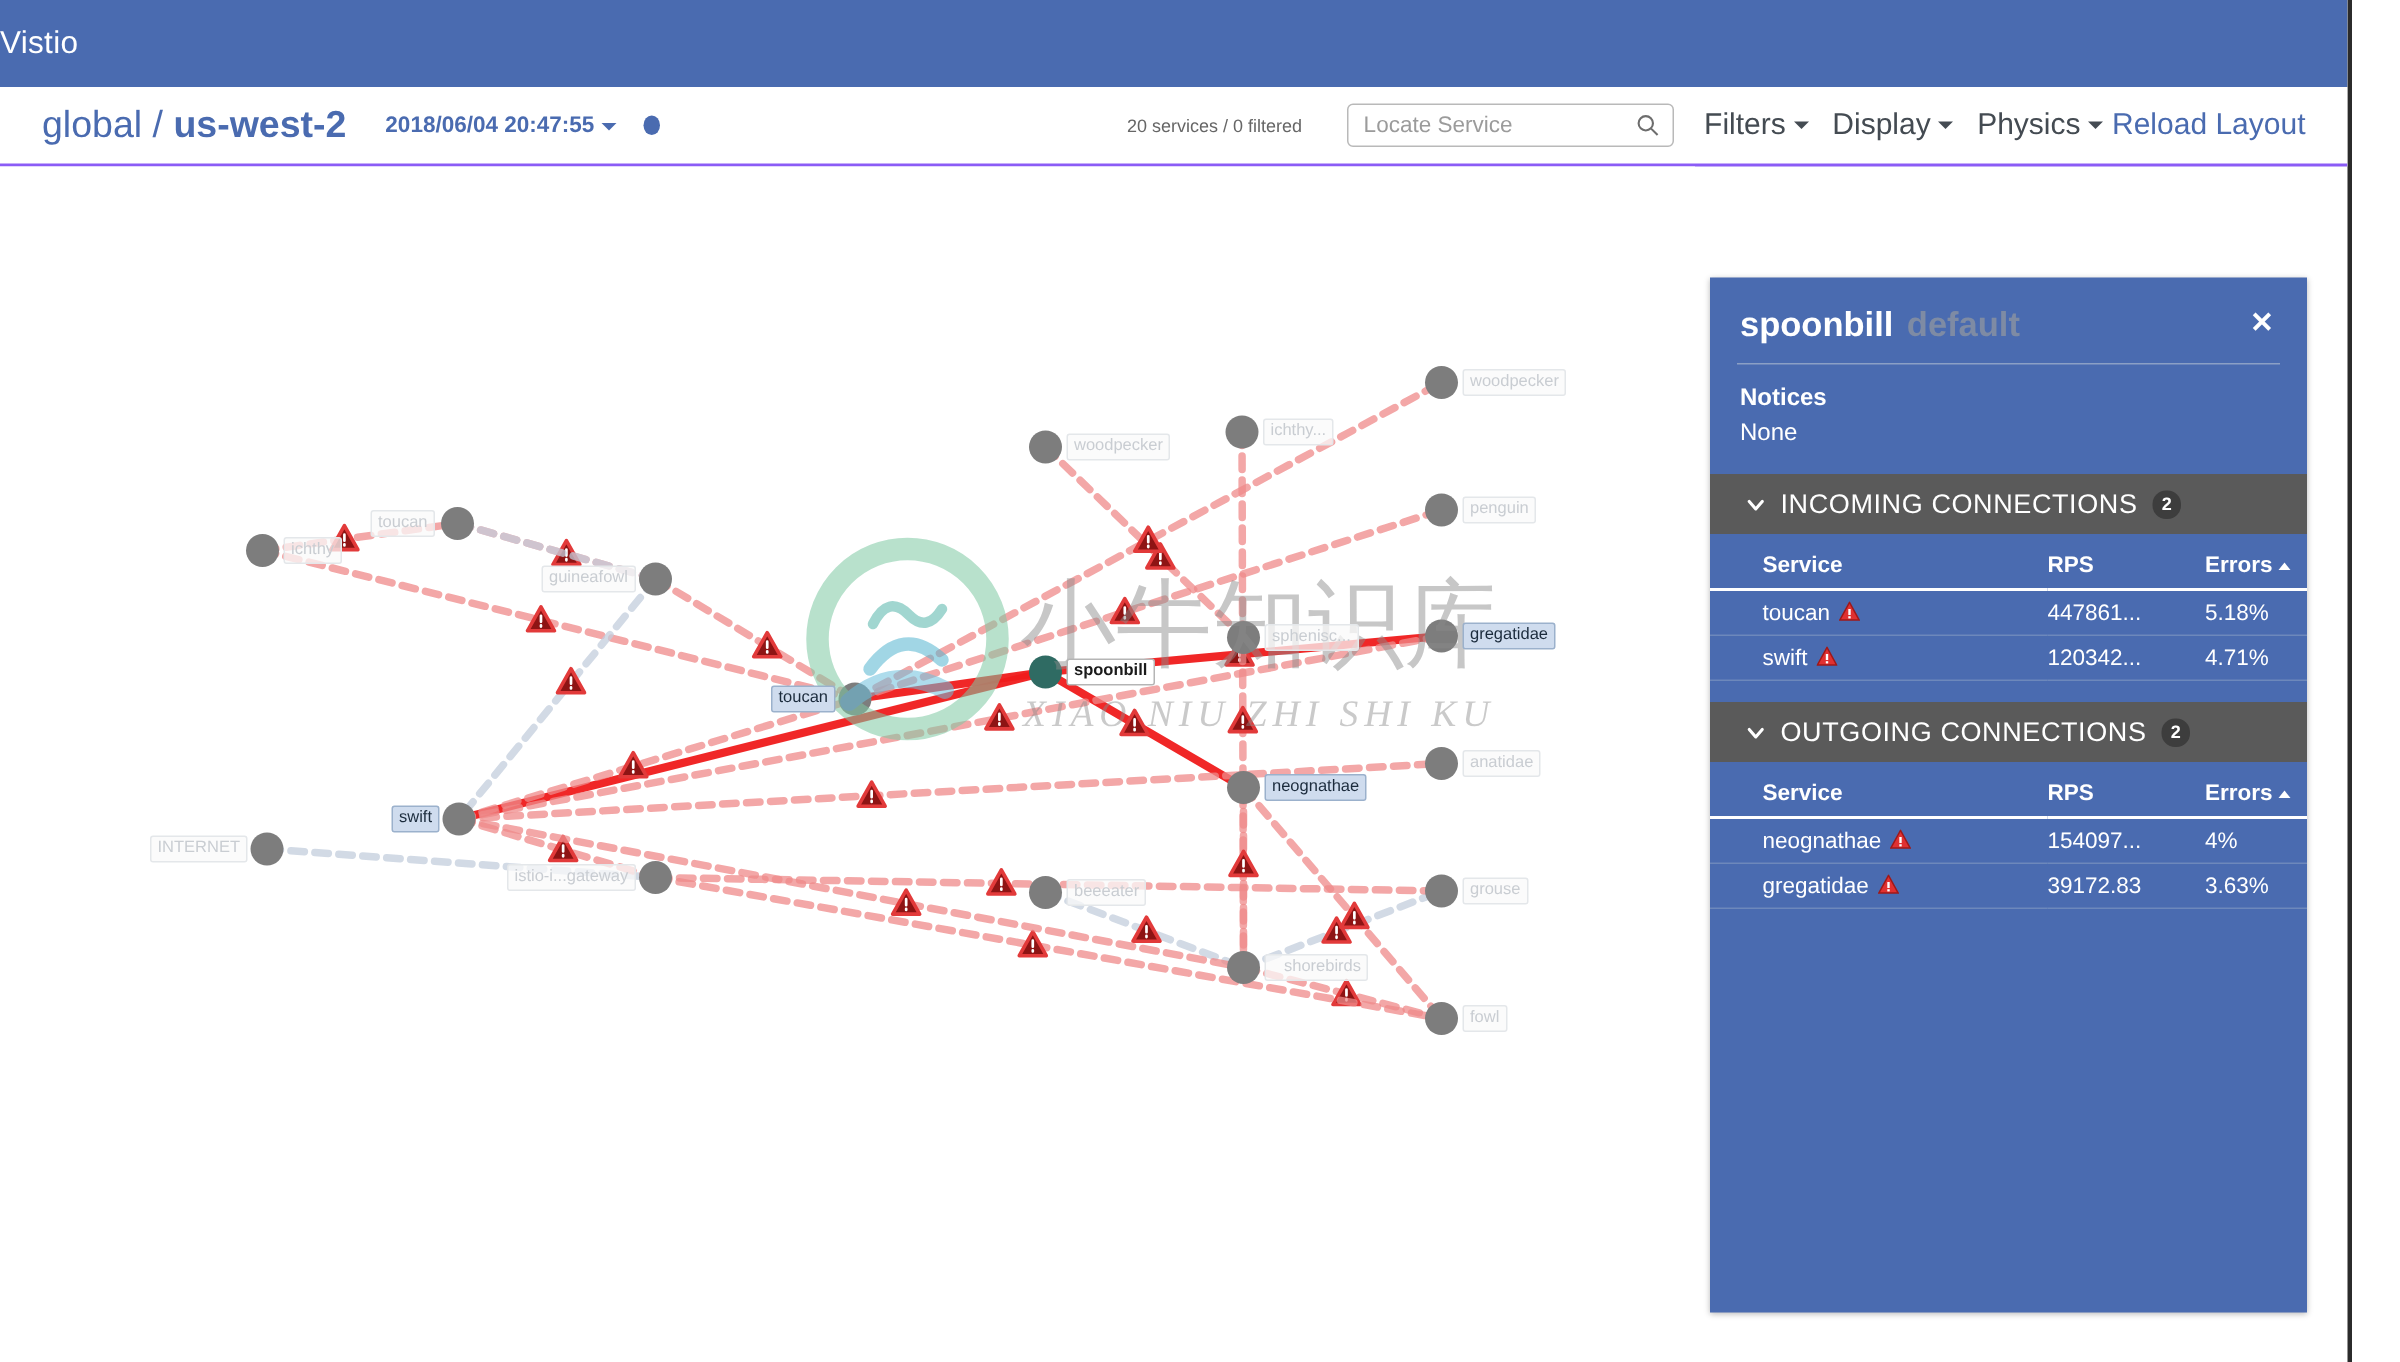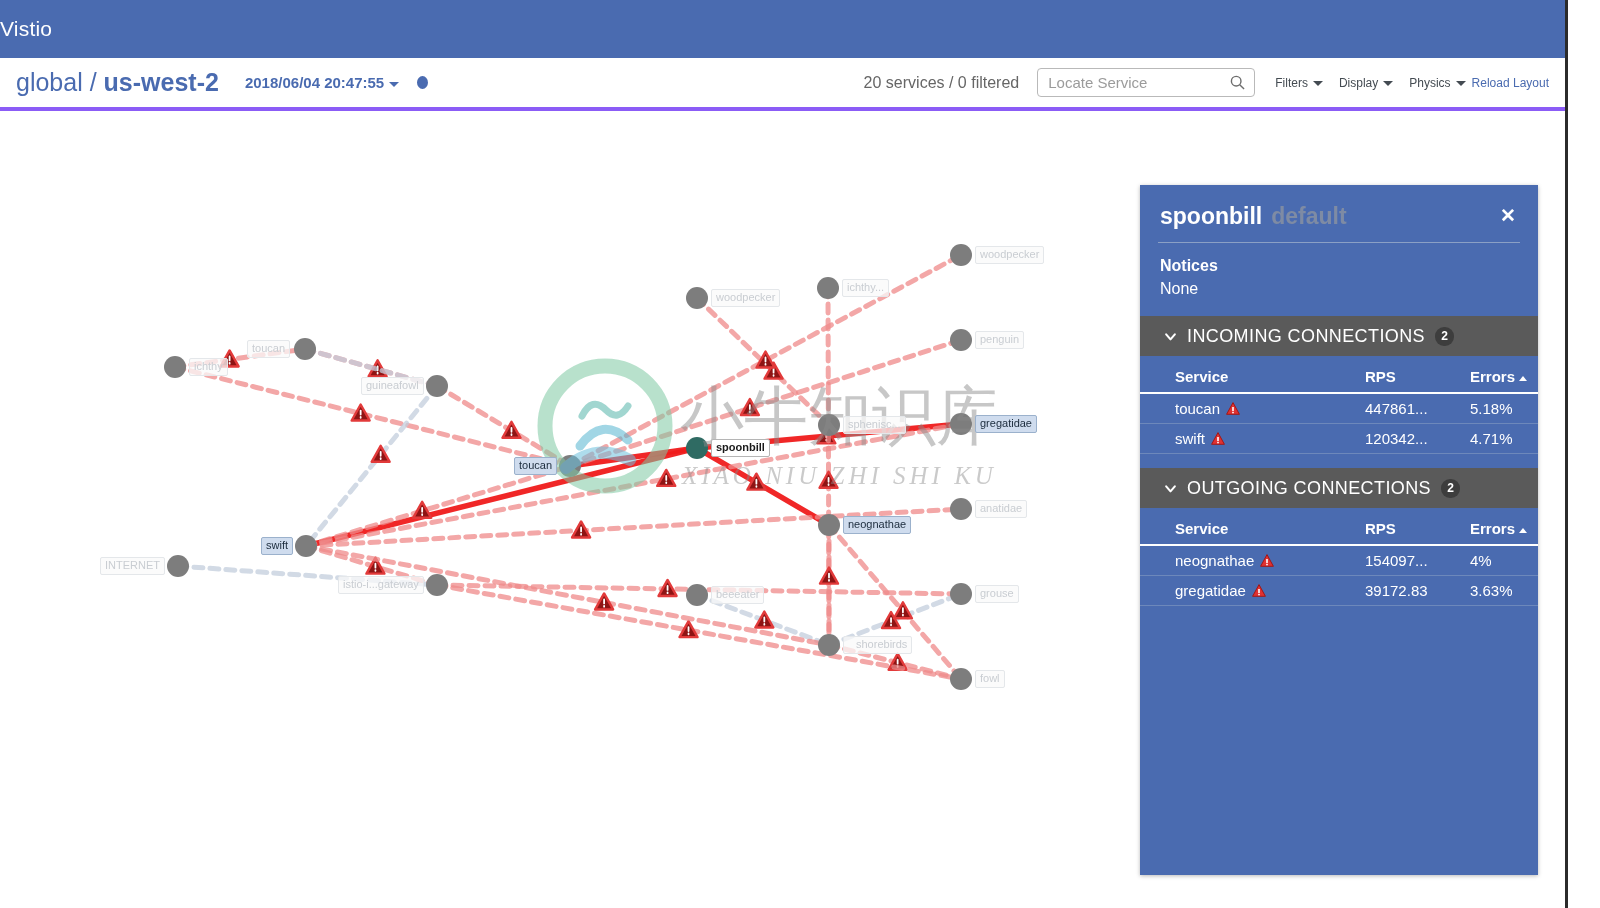--- a/index.html
+++ b/index.html
@@ -31,24 +31,24 @@
   .titlebar .brand {
     color: #ffffff;
     font-size: 21px;
     letter-spacing: 0.2px;
   }
   
   .navbar {
     position: absolute; left: 0; top: 58px;
     width: 100%; height: 53px;
     background: #ffffff;
-    border-bottom: 4px solid #8b5cf6;
+    border-bottom: 2px solid #8b5cf6;
     box-sizing: border-box;
     display: flex; align-items: center;
-    padding: 0 16px;
+    padding: 0 28px;
   }
   .crumb {
     font-size: 25px;
     color: #4a6bb0;
     white-space: nowrap;
   }
   .crumb .region { font-weight: bold; }
   .crumb .sep { color: #4a6bb0; }
   .timestamp {
     margin-left: 26px;
@@ -72,24 +72,24 @@
     width: 11px; height: 13px;
     border-radius: 50%;
     background: #4a6bb0;
     display: inline-block;
   }
   .nav-right {
     margin-left: auto;
     display: flex; align-items: center;
   }
   .svccount {
-    font-size: 16px;
+    font-size: 12px;
     color: #666666;
     white-space: nowrap;
-    margin-right: 18px;
+    margin-right: 30px;
   }
   .searchbox {
     position: relative;
     width: 218px; height: 29px;
     border: 1px solid #b9b9b9;
     border-radius: 4px;
     background: #fff;
     display: flex; align-items: center;
     box-sizing: border-box;
     margin-right: 20px;
@@ -104,21 +104,21 @@
     width: 100%; height: 100%;
     box-sizing: border-box;
   }
   .searchbox input::placeholder { color: #9b9b9b; }
   .search-icon {
     position: absolute; right: 9px; top: 6px;
     width: 15px; height: 15px;
     pointer-events: none;
   }
   .navlink {
-    font-size: 12px;
+    font-size: 20px;
     color: #444b52;
     margin-right: 16px;
     white-space: nowrap;
     cursor: pointer;
   }
   .navlink.last { margin-right: 6px; }
   .navlink.link-blue { color: #4a6bb0; margin-right: 0; }
   
   .graph {
     position: absolute;

